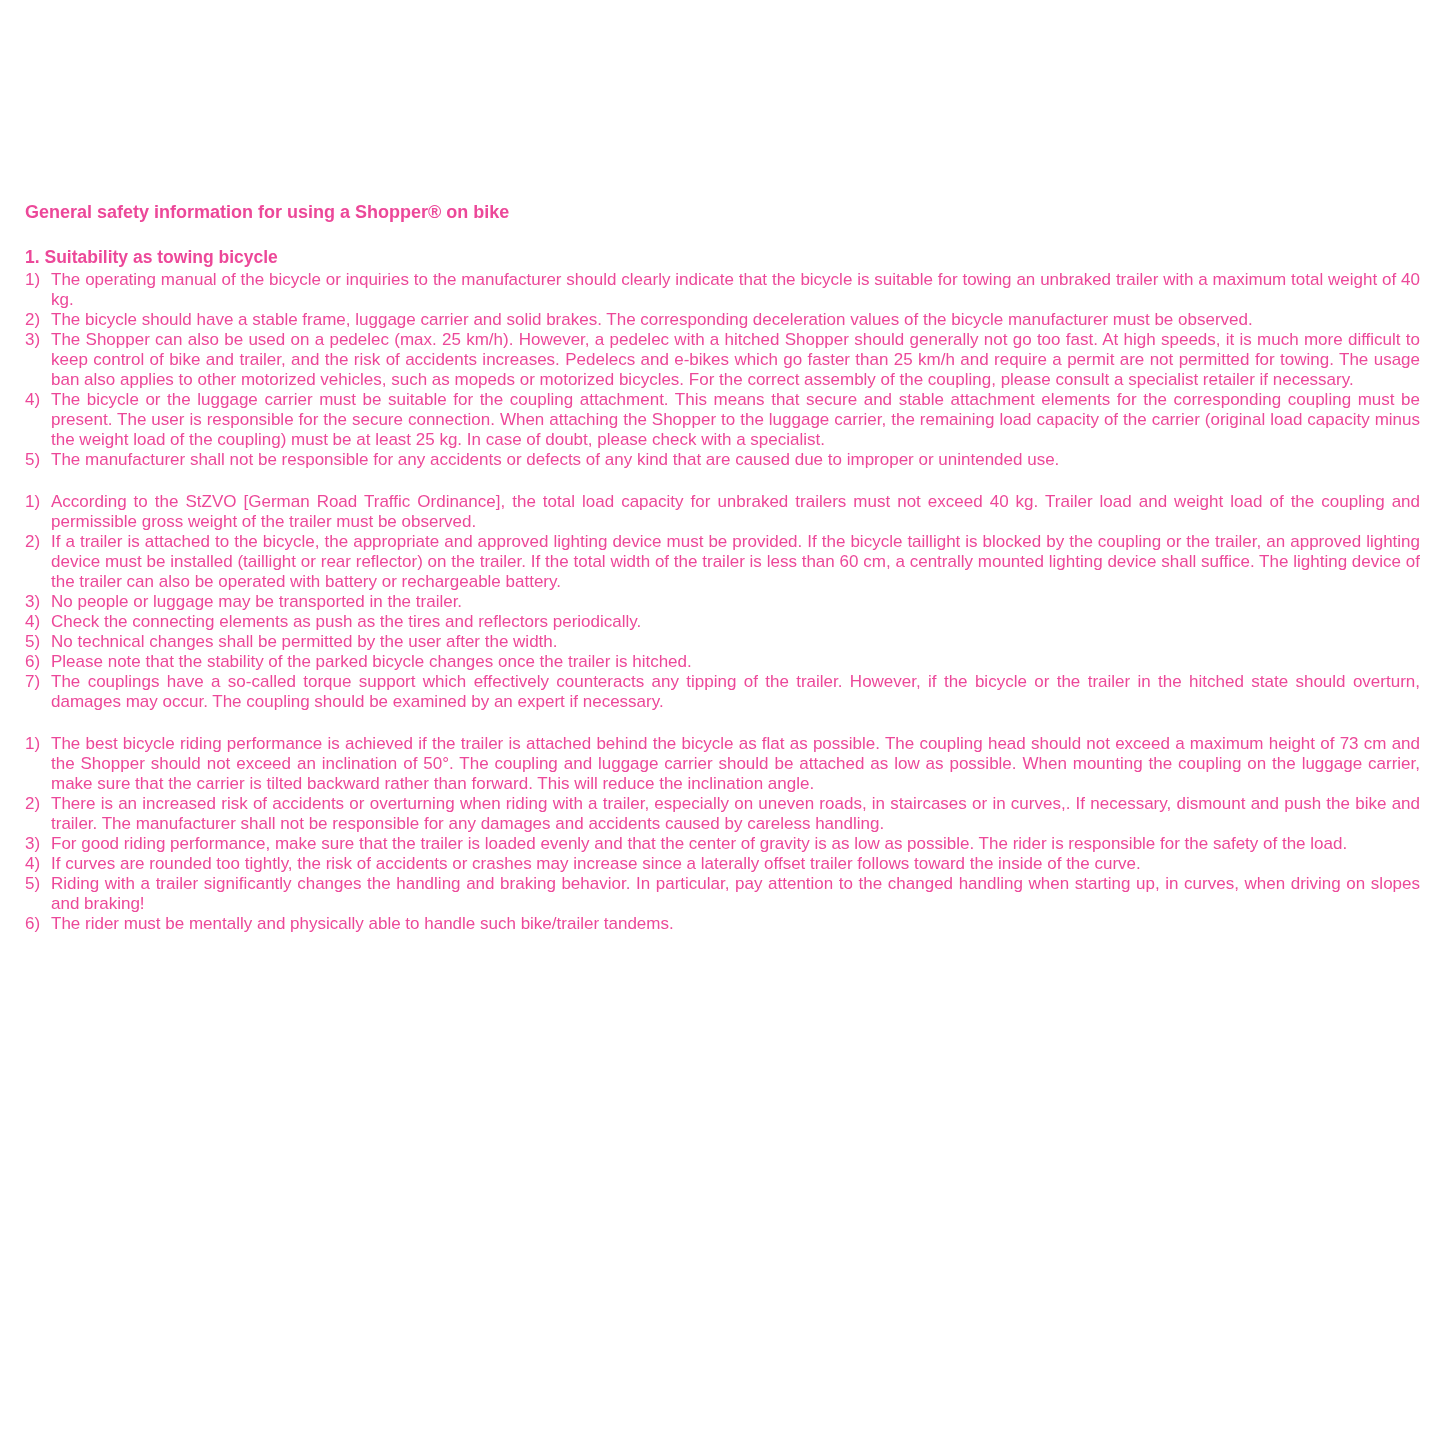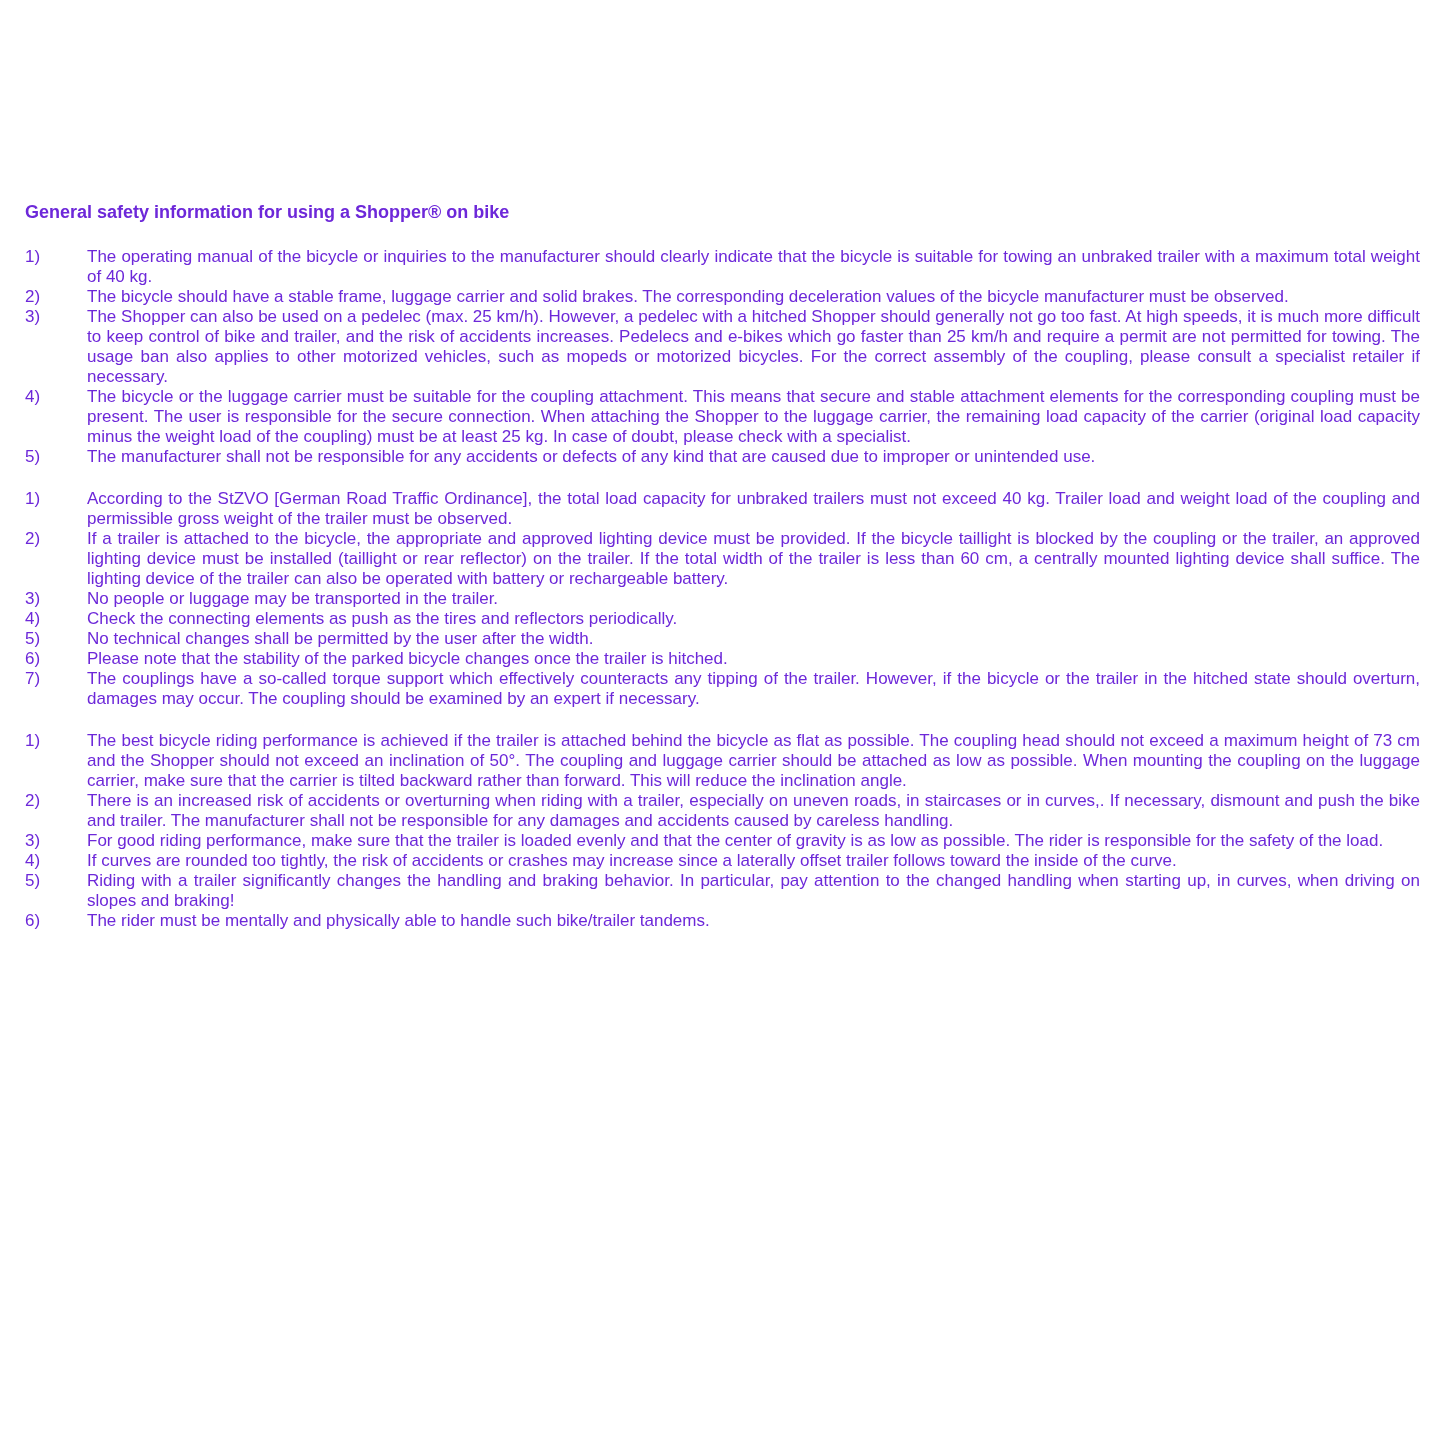--- a/index.html
+++ b/index.html
@@ -7,21 +7,21 @@
     padding: 0;
     background: #ffffff;
   }
   .page {
     position: relative;
     width: 1445px;
     height: 1445px;
     box-sizing: border-box;
     padding: 202px 25px 0 25px;
     background: #ffffff;
-    color: #6d28d9;
+    color: #ec4899;
     font-family: "Liberation Sans", "DejaVu Sans", sans-serif;
     overflow: hidden;
   }
   .doc-title {
     font-size: 18px;
     font-weight: bold;
     line-height: 20px;
     margin: 0 0 25px 0;
   }
   .section {
@@ -40,21 +40,20 @@
   .item .num {
     flex: 0 0 26px;
     font-size: 17px;
     line-height: 20px;
   }
   .item .txt {
     flex: 1 1 auto;
     font-size: 17px;
     line-height: 20px;
     text-align: justify;
-    margin-left: 36px;
   }
   .footer {
     margin-top: 33px;
     font-weight: bold;
   }
   .f-line {
     font-size: 28px;
     line-height: 31px;
     transform: scaleX(0.88);
     transform-origin: 0 50%;
@@ -66,20 +65,21 @@
 </style>
 </head>
 <body>
 
 <div class="page">
 
   <h1 class="doc-title">General safety information for using a Shopper® on bike</h1>
 
   <div>
       <section class="section">
+        <h2 class="section-heading">1. Suitability as towing bicycle</h2>
         <div class="item">
           <span class="num">1)</span>
           <span class="txt">The operating manual of the bicycle or inquiries to the manufacturer should clearly indicate that the bicycle is suitable for towing an unbraked trailer with a maximum total weight of 40 kg.</span>
         </div>
         <div class="item">
           <span class="num">2)</span>
           <span class="txt">The bicycle should have a stable frame, luggage carrier and solid brakes. The corresponding deceleration values of the bicycle manufacturer must be observed.</span>
         </div>
         <div class="item">
           <span class="num">3)</span>

